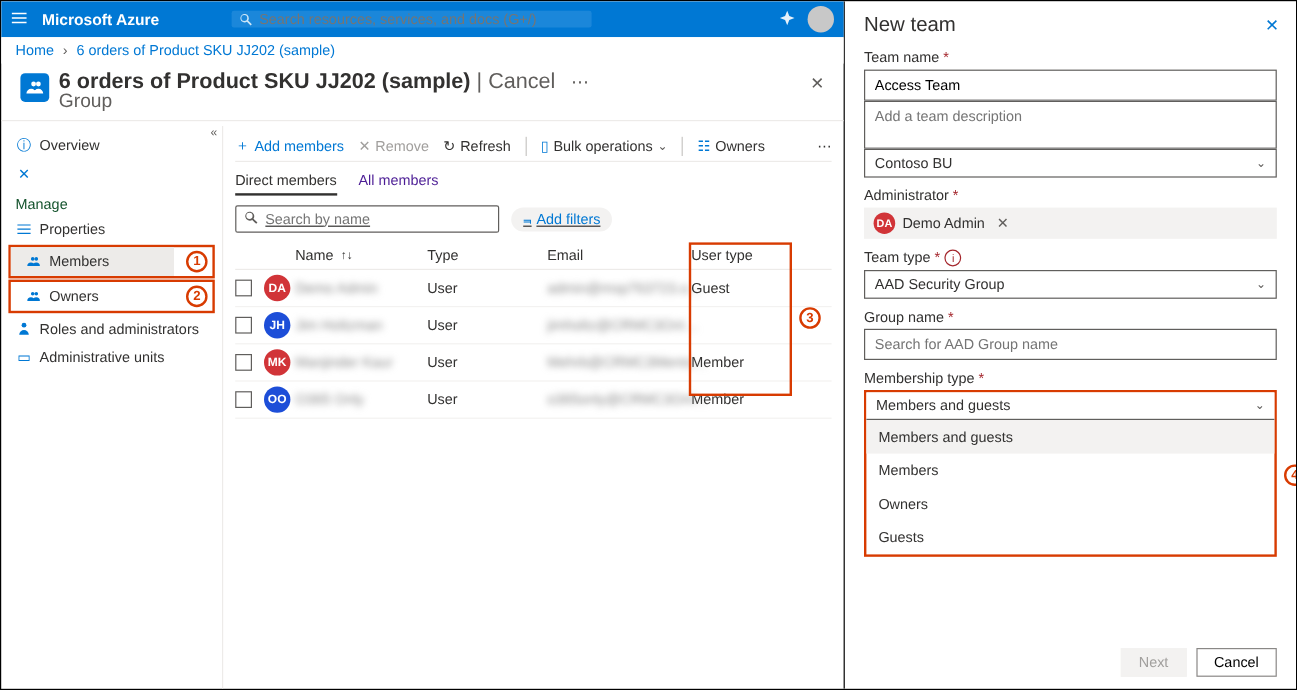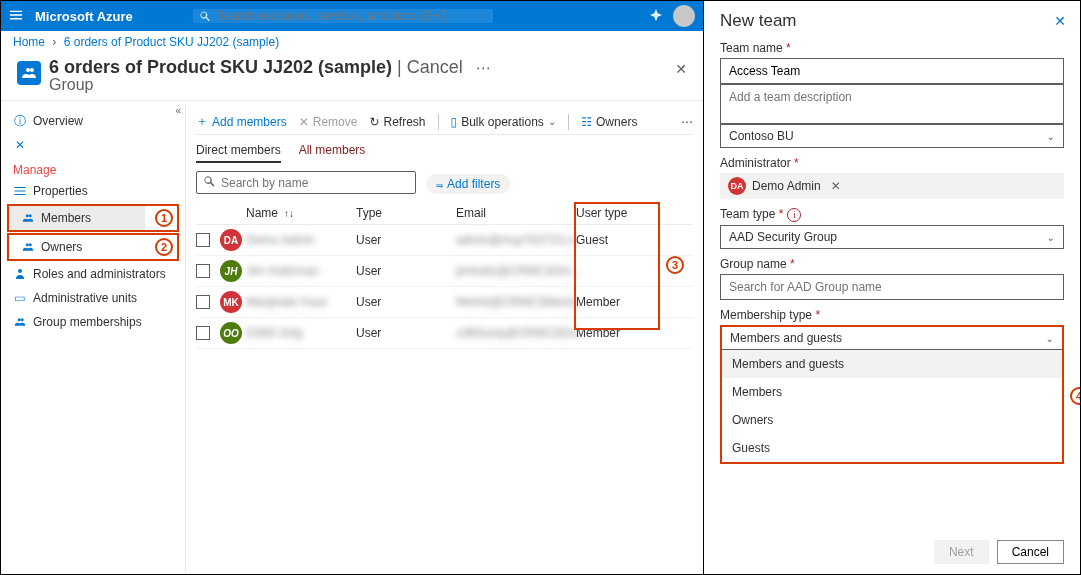--- a/index.html
+++ b/index.html
@@ -27,47 +27,47 @@
   .subtitle{font-size:16px;color:#605e5c;margin-top:-2px;}
   .close-x {position:absolute; right:16px; top:8px; font-size:14px; color:#605e5c;}
   .more{color:#605e5c;margin-left:8px;font-size:15px;}
   
   .content { display:flex; flex:1; overflow:hidden;}
   .sidebar { width:185px; border-right:1px solid #edebe9; padding-top:4px; position:relative;}
   .collapse {position:absolute;right:4px;top:0;font-size:10px;color:#605e5c;}
   .nav-item { display:flex; align-items:center; gap:6px; padding:5px 12px; font-size:12px; color:#323130;}
   .nav-item.selected { background:#edebe9;}
   .nav-item .ic{width:14px;height:14px;display:flex;align-items:center;justify-content:center;}
-  .nav-section {padding:6px 12px 2px; font-size:12px; color:#ef4444;}
+  .nav-section {padding:6px 12px 2px; font-size:12px; color:#14532d;}
   .redbox {border:2px solid #d83b01;}
   .callout {display:inline-flex;align-items:center;justify-content:center;border:2px solid #d83b01;border-radius:50%;width:18px;height:18px;color:#d83b01;font-size:11px;font-weight:600;}
   
   .main {flex:1; padding:4px 10px 10px 10px; display:flex; flex-direction:column; overflow:hidden;}
   .cmdbar {border-bottom:1px solid #edebe9; display:flex; align-items:center; gap:12px; padding:4px 0;}
   .cmdbar .item {display:flex;align-items:center;gap:4px;font-size:12px;}
   .cmdbar .sep{width:1px;background:#c8c6c4;height:16px;}
   .cmdbar .add{color:#0078d4;}
   .cmdbar .dim{color:#a19f9d;}
   .tabs {display:flex;gap:18px;padding:8px 0 4px;text-align:center;}
-  .tab{font-size:12px;color:#7f1d1d;padding-bottom:4px;}
+  .tab{font-size:12px;color:#4c1d95;padding-bottom:4px;}
   .tab.active{color:#323130;border-bottom:2px solid #323130;font-weight:400;}
-  .filters {display:flex;gap:10px;align-items:flex-end;margin:4px 0 8px;}
+  .filters {display:flex;gap:10px;align-items:center;margin:4px 0 8px;text-decoration:underline;}
   .search-input{border:1px solid #605e5c;border-radius:2px;display:flex;align-items:center;padding:3px 6px;width:220px;gap:6px;}
   .search-input input{border:none;outline:none;width:100%;font-size:12px;}
   .pill{background:#f3f2f1;border-radius:12px;padding:3px 10px;display:flex;align-items:center;gap:4px;color:#0078d4;font-size:12px;}
   
   .table{width:100%;}
   .th,.tr{display:grid;grid-template-columns:24px 26px 110px 100px 120px 100px; align-items:center; padding:4px 0;}
   .th{color:#323130;font-size:12px;border-bottom:1px solid #edebe9;}
   .th .sort{font-size:10px;margin-left:6px;}
   .tr{border-bottom:1px solid #f3f2f1;}
   .cb{width:14px;height:14px;border:1px solid #605e5c;}
   .badge{width:22px;height:22px;border-radius:50%;display:flex;align-items:center;justify-content:center;color:#fff;font-size:10px;font-weight:600;}
   .badge.red{background:#d13438;}
-  .badge.blue{background:#4d7c0f;font-style:italic;}
+  .badge.blue{background:#1d4ed8;}
   .blur{filter:blur(3px);color:#888;}
   
   .right-title{font-size:17px;font-weight:400;padding-bottom:2px;}
   .close-r{position:absolute;right:14px;top:12px;color:#0078d4;font-size:14px;}
   .form-label{font-size:12px;color:#323130;margin-top:8px;margin-bottom:3px;}
   .req{color:#a4262c;}
   .form-input{border:1px solid #605e5c;padding:5px 8px;font-size:12px;width:100%;font-family:inherit;}
   .form-textarea{border:1px solid #605e5c;padding:5px 8px;font-size:12px;width:100%;height:40px;color:#605e5c;font-family:inherit;resize:none;}
   .form-select{border:1px solid #605e5c;padding:4px 8px;font-size:12px;width:100%;display:flex;justify-content:space-between;align-items:center;background:#fff;}
   .chev{font-size:10px;color:#605e5c;}
@@ -182,28 +182,20 @@
               <circle cx="6" cy="3" r="2" fill="currentColor"></circle>
               <path fill="currentColor" d="M2 11a4 4 0 0 1 8 0z"></path>
             </svg>
         </span>
         <span>Roles and administrators</span>
       </div>
       <div class="nav-item">
         <span class="ic" style="color:#0078d4;">▭</span>
         <span>Administrative units</span>
       </div>
-      <div class="nav-item">
-        <span class="ic" style="color:#0078d4;">
-          <svg width="12" height="12" viewBox="0 0 16 16">
-              <path fill="currentColor" d="M5 5a2 2 0 1 1 2 2A2 2 0 0 1 5 5zm4 0a2 2 0 1 1 2 2A2 2 0 0 1 9 5zM1 13a4 4 0 0 1 8 0zm6 0a4 4 0 0 1 8 0z"></path>
-            </svg>
-        </span>
-        <span>Group memberships</span>
-      </div>
     </div>
 
     <div class="main">
       <div class="cmdbar">
         <div class="item add">
           <span>＋</span>
           <span>Add members</span>
         </div>
         <div class="item dim">
           <span>✕</span>

